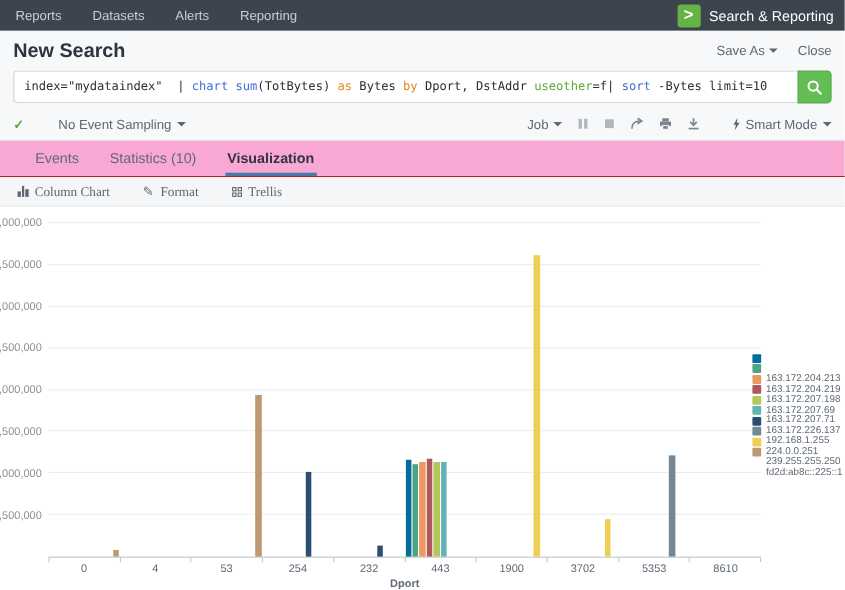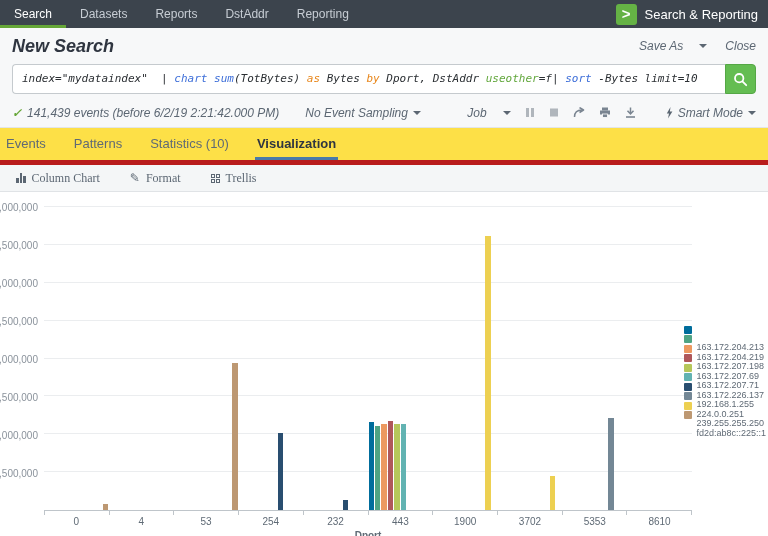--- a/index.html
+++ b/index.html
@@ -9,25 +9,25 @@
   
   .navbar { height:28px; background:#3c444d; display:flex; align-items:stretch; }
   .nav-item { padding:0 14px; font-size:12px; line-height:28px; color:#c7cdd4; cursor:pointer; }
   .nav-item.active { color:#fff; box-shadow: inset 0 -3px 0 0 #65a637; }
   .nav-right { margin-left:auto; display:flex; align-items:center; padding-right:10px; }
   .app-logo { width:21px; height:21px; background:#65b245; border-radius:3px; color:#fff;
               font-weight:bold; font-size:15px; line-height:20px; text-align:center; }
   .app-name { color:#fff; font-size:13px; margin-left:8px; }
 
   
-  .search-header { background:#f7f8f9; padding:0 12px; border-bottom:1px solid #e2e5e8;font-style:italic; }
+  .search-header { background:#f7f8f9; padding:0 12px; border-bottom:1px solid #e2e5e8; }
   .page-header { height:36px; display:flex; align-items:center; }
   .page-header h1 { font-size:18px; color:#2f3540; font-weight:bold; }
   .header-actions { margin-left:auto; display:flex; gap:18px; font-size:12px; color:#5c6773; }
-  .link { cursor:pointer; display:inline-flex; align-items:center; gap:16px; }
+  .link { cursor:pointer; display:inline-flex; align-items:center; gap:4px; }
 
   .caret { width:0; height:0; border-left:4px solid transparent; border-right:4px solid transparent;
            border-top:4px solid #5c6773; display:inline-block; }
 
   .search-row { height:34px; display:flex; align-items:flex-start; }
   .query-input { flex:1; height:30px; background:#fff; border:1px solid #c5cace;
                  border-right:none; border-radius:4px 0 0 4px; padding:0 9px;
                  font-family:"DejaVu Sans Mono", monospace; font-size:11px; line-height:28px;
                  white-space:pre; overflow:hidden; }
   .time-picker { width:60px; height:30px; background:#fff; border:1px solid #c5cace;
@@ -39,21 +39,21 @@
 
   .events-row { height:29px; display:flex; align-items:center; font-size:12px; color:#5c6773; }
   .check { color:#65a637; font-size:12px; margin-right:5px; font-weight:bold; }
   .sampling { margin-left:26px; display:inline-flex; align-items:center; gap:5px; cursor:pointer; }
   .job-controls { margin-left:auto; display:flex; align-items:center; gap:14px; }
   .job-controls svg { display:block; }
   .icon-muted { opacity:.45; }
   .smart-mode { display:inline-flex; align-items:center; gap:5px; margin-left:16px; cursor:pointer; }
 
   
-  .tabs { display:flex; padding:0 4px; border-bottom:5px solid #b91c1c; background:#fde047; }
+  .tabs { display:flex; padding:0 30px; border-bottom:1px solid #b91c1c; background:#f9a8d4; }
   .tab { font-size:13px; color:#5f6a75; padding:8px 2px 6px 2px; margin-right:24px; cursor:pointer;
          border-bottom:3px solid transparent; }
   .tab.active { color:#2f3540; font-weight:bold; border-bottom-color:#4a7aa9; }
 
   
   .viz-toolbar { height:27px; background:#f4f6f7; border-bottom:1px solid #e0e3e6;
                  display:flex; align-items:center; padding:0 16px; gap:30px; }
   .viz-btn { display:inline-flex; align-items:center; gap:6px; font-size:12px; color:#5c6773; cursor:pointer;font-family:Liberation Serif, serif; }
   .mini-bars { display:inline-flex; align-items:flex-end; gap:1px; height:10px; }
   .mini-bars i { width:2.5px; background:#5c6773; display:block; }
@@ -81,24 +81,23 @@
                   font-size:10px; color:#5f6a75;font-weight:bold; }
   .legend { position:absolute; right:2px; top:133px; background:#fff; }
   .legend-row { display:flex; align-items:center; height:9.5px; cursor:pointer; }
   .legend-row i { width:8px; height:8px; border-radius:1px; margin-right:4px; flex:none; }
   .legend-row span { font-size:9px; color:#5f6a75; white-space:nowrap; line-height:9px;margin-top:36px; }
 </style>
 </head>
 <body>
 
 <div class="navbar">
-  <div class="nav-item active">Search</div>
+  <div class="nav-item">Reports</div>
   <div class="nav-item">Datasets</div>
-  <div class="nav-item">Reports</div>
-  <div class="nav-item">DstAddr</div>
+  <div class="nav-item">Alerts</div>
   <div class="nav-item">Reporting</div>
   <div class="nav-right">
     <div class="app-logo">&gt;</div>
     <div class="app-name">Search &amp; Reporting</div>
   </div>
 </div>
 
 <div class="search-header">
   <div class="page-header">
     <h1>New Search</h1>
@@ -116,21 +115,20 @@
     <button class="search-btn">
       <svg width="15" height="15" viewBox="0 0 15 15">
         <circle cx="6.2" cy="6.2" r="4.2" fill="none" stroke="#fff" stroke-width="1.8"></circle>
         <line x1="9.4" y1="9.4" x2="13.2" y2="13.2" stroke="#fff" stroke-width="1.8" stroke-linecap="round"></line>
       </svg>
     </button>
   </div>
 
   <div class="events-row">
     <span class="check">✓</span>
-    <span>141,439 events (before 6/2/19 2:21:42.000 PM)</span>
     <span class="sampling">
       <span>No Event Sampling</span>
       <i class="caret"></i>
     </span>
     <div class="job-controls">
       <span class="link">
         <span>Job</span>
         <i class="caret"></i>
       </span>
       <svg class="icon-muted" width="10" height="11" viewBox="0 0 10 11">
@@ -159,21 +157,20 @@
         </svg>
         <span>Smart Mode</span>
         <i class="caret"></i>
       </span>
     </div>
   </div>
 </div>
 
 <div class="tabs">
   <div class="tab">Events</div>
-  <div class="tab">Patterns</div>
   <div class="tab">Statistics (10)</div>
   <div class="tab active">Visualization</div>
 </div>
 
 <div class="viz-toolbar">
   <span class="viz-btn">
     <span class="mini-bars">
         <i style="height:5px"></i>
         <i style="height:10px"></i>
         <i style="height:7px"></i>

